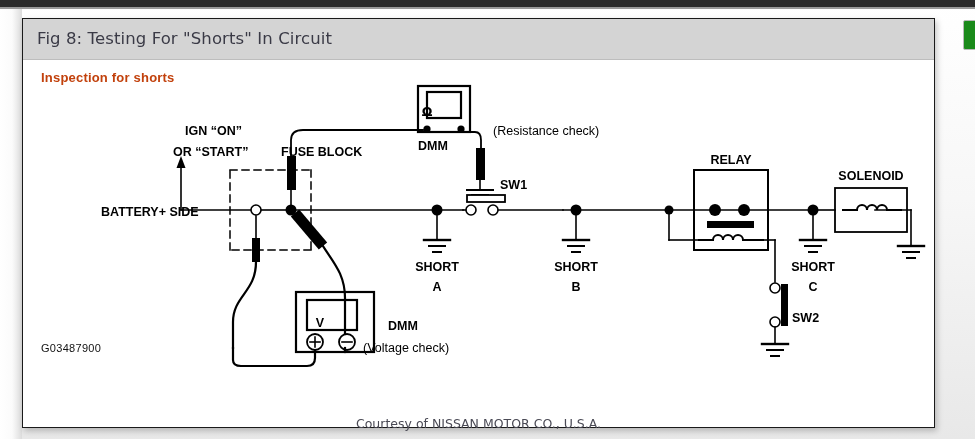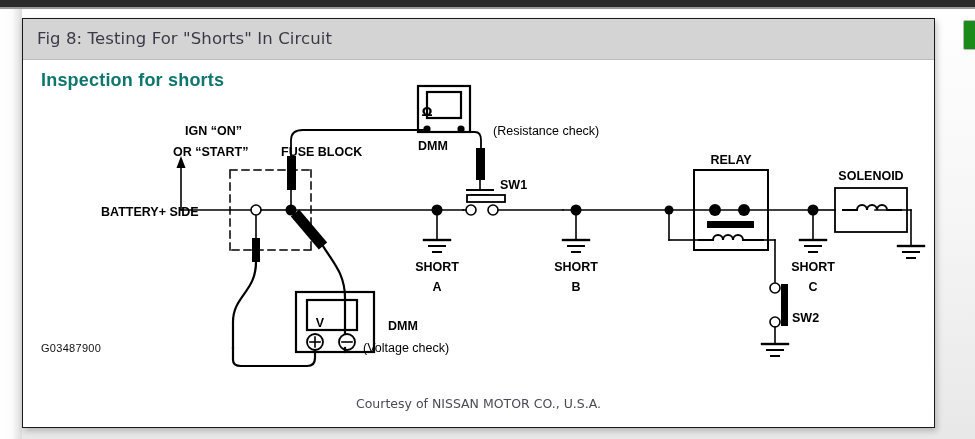--- a/index.html
+++ b/index.html
@@ -53,31 +53,31 @@
     white-space: nowrap;
     font-family: "DejaVu Sans", sans-serif;
   }
   #figure-body {
     position: absolute; left: 0; top: 41px;
     width: 911px; height: 367px;
     background: #ffffff;
   }
   #diagram-title {
     position: absolute; left: 18px; top: 10px;
-    font-size: 18px; font-weight: bold; color: #0f766e;
+    font-size: 13px; font-weight: bold; color: #c2410c;
     letter-spacing: .2px;
   }
   #figure-id {
     position: absolute; left: 18px; top: 260px;
     font-size: 11px; color: #111;
     letter-spacing: .3px;
     margin-top: 22px;
   }
   #figure-courtesy {
-    position: absolute; left: 0; top: 336px;
+    position: absolute; left: 0; top: 356px;
     width: 911px; text-align: center;
     font-size: 12.5px; color: #4a4a55;
     font-family: "DejaVu Sans", sans-serif;
   }
   
   #green-chip {
     position: absolute; left: 963px; top: 20px;
     width: 14px; height: 30px;
     background: #1a8a1a;
     border: 1px solid #b8b8b8;

